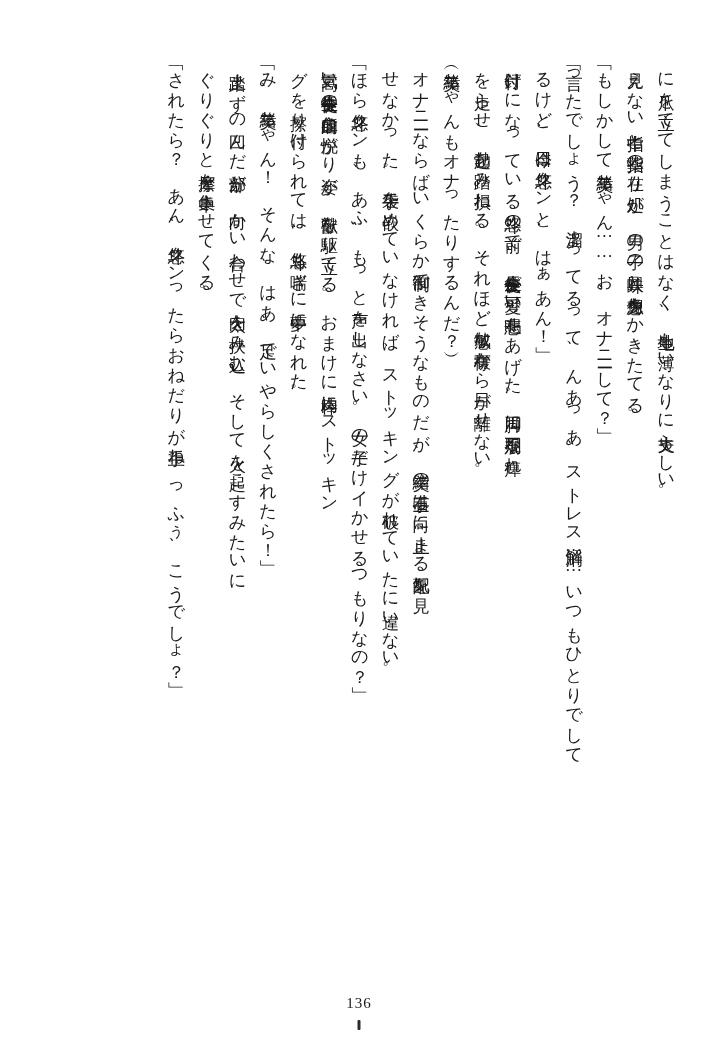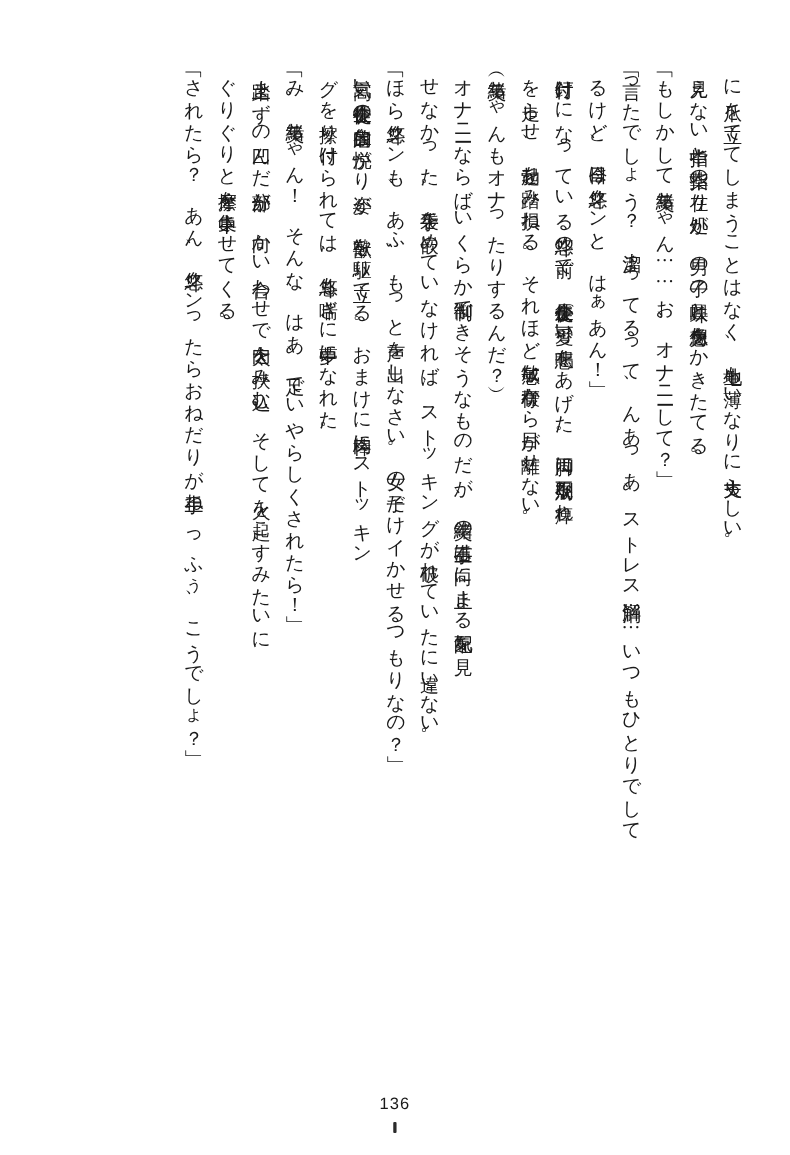--- a/index.html
+++ b/index.html
@@ -46,21 +46,21 @@
   }
   .page-number {
     position: absolute;
     left: 0;
     right: 0;
     bottom: 38px;
     text-align: center;
     font-size: 15px;
     letter-spacing: 1px;
     color: #1a1a1a;
-    font-family: Liberation Sans, sans-serif;
+    font-family: Liberation Serif, serif;
   }
   .spine-mark {
     position: absolute;
     left: 50%;
     transform: translateX(-50%);
     bottom: 20px;
     width: 3px;
     height: 10px;
     background: #2b2b2b;
     border-radius: 1px;

